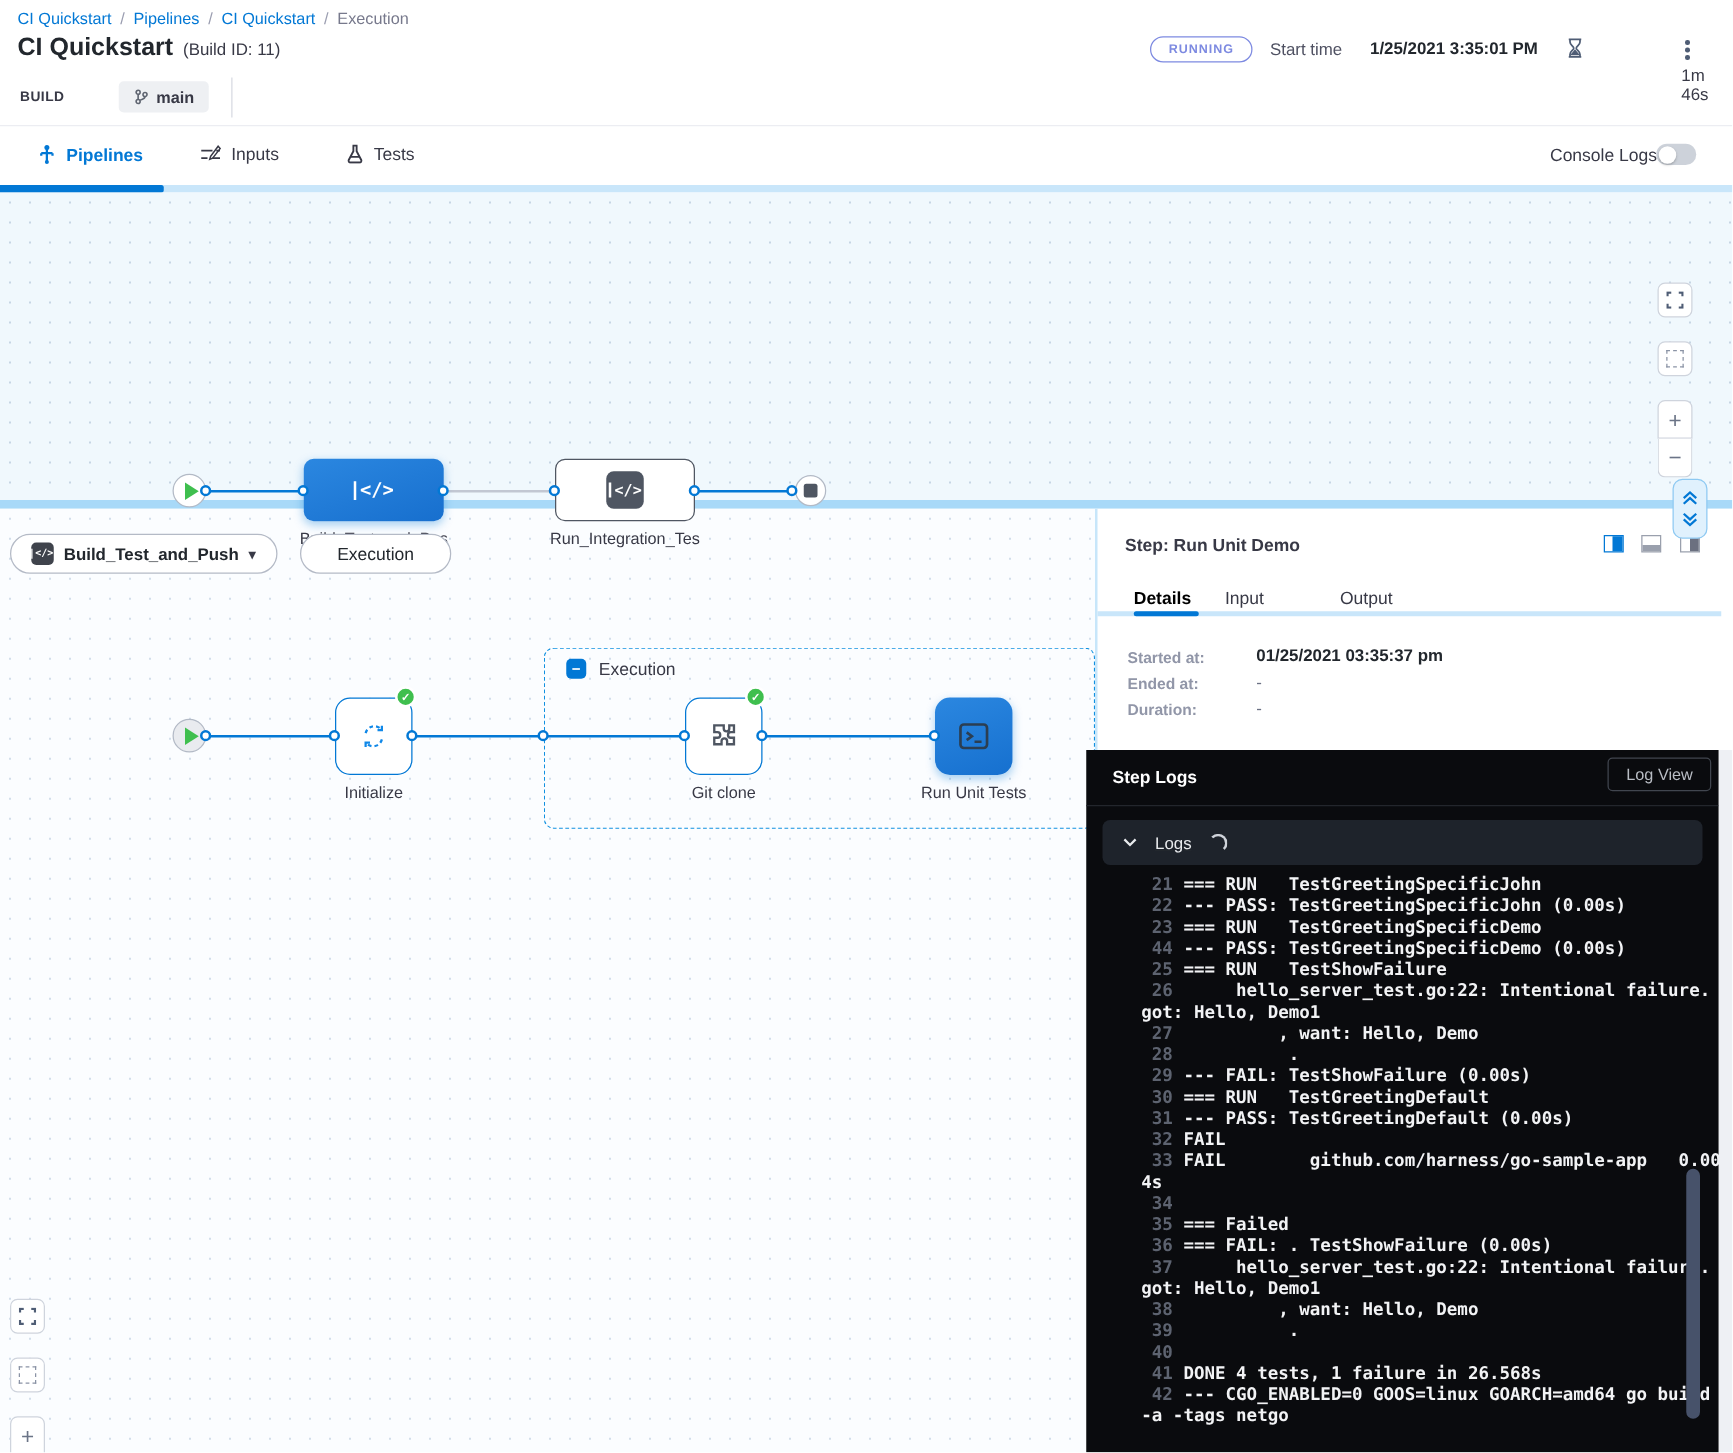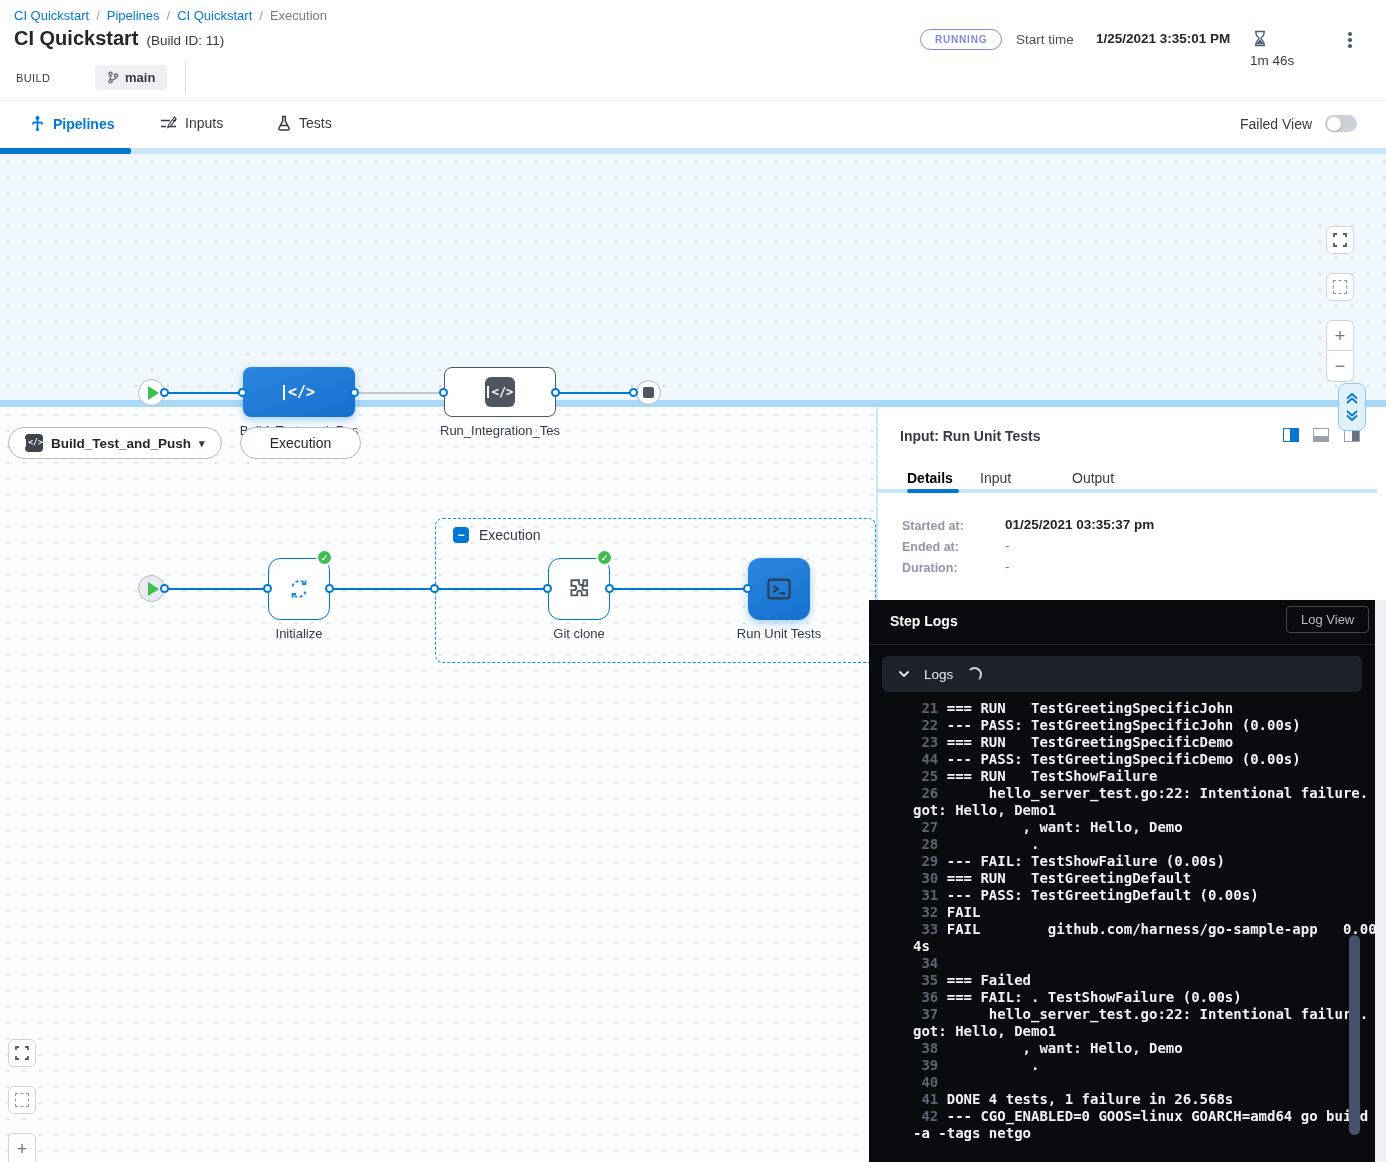--- a/index.html
+++ b/index.html
@@ -13,21 +13,21 @@
   .crumb-sep { color:#9a9db0; font-size:13px; margin:0 7px; }
   .crumb-current { color:#77798c; font-size:13px; }
   .page-title { font-size:20px; font-weight:bold; color:#22272d; }
   .build-id { font-size:13.5px; color:#383946; font-weight:normal; margin-left:8px; }
   .running-badge { display:inline-flex; align-items:center; justify-content:center; border:1.5px solid #7d8ae1; color:#7d8ae1; font-size:10px; font-weight:bold; letter-spacing:.8px; border-radius:11px; padding:4px 14px; background:#fff; }
   .meta-label { font-size:13.5px; color:#4f5162; }
   .meta-value { font-size:13.5px; color:#22272d; font-weight:bold; margin-left:10px; }
   .elapsed { font-size:13.5px; color:#383946; }
   .kebab { display:flex; flex-direction:column; gap:2.5px; cursor:pointer; padding:4px; }
   .kebab i { width:3.5px; height:3.5px; border-radius:50%; background:#4f5d75; }
-  .build-label { font-size:11px; font-weight:normal; letter-spacing:.4px; color:#383946; }
+  .build-label { font-size:11px; font-weight:bold; letter-spacing:.4px; color:#383946; }
   .branch-pill { display:inline-flex; align-items:center; gap:6px; background:#eef0f3; border-radius:4px; padding:5px 12px; font-size:13px; font-weight:bold; color:#383946; cursor:pointer; }
   .vdiv { width:1px; background:#d8dae2; }
 
   
   .nav-row { border-top:1px solid #ecedf2; }
   .nav-tab { display:inline-flex; align-items:center; gap:8px; font-size:14px; color:#383946; cursor:pointer; }
   .nav-tab.active { color:#0278d5; font-weight:bold; }
   .tab-track { background:#c9e6fa; }
   .tab-track-active { background:#0278d5; border-radius:0 2px 2px 0; }
   .toggle { width:32px; height:17px; border-radius:9px; background:#cdd2da; position:relative; cursor:pointer; }
@@ -117,21 +117,21 @@
     <span class="running-badge">RUNNING</span>
   </div>
   <span class="abs meta-label" style="left:1016px; top:32px;">Start time</span>
   <span class="abs meta-value" style="left:1086px; top:31px;text-align:center;">1/25/2021 3:35:01 PM</span>
   <span class="abs" style="left:1253px; top:30px;">
     <svg width="14" height="17" viewBox="0 0 14 17" fill="none" stroke="#4f5d75" stroke-width="1.4">
       <path d="M2 1.5h10M2 15.5h10M3 1.5v2c0 2.5 3 3.5 3 5s-3 2.5-3 5v2M11 1.5v2c0 2.5-3 3.5-3 5s3 2.5 3 5v2"></path>
       <path d="M4.5 13.5h5l-2.5-3z" fill="#4f5d75"></path>
     </svg>
   </span>
-  <span class="abs elapsed" style="left:1250px; top:32px;margin-top:21px;">1m 46s</span>
+  <span class="abs elapsed" style="left:1345px; top:32px;margin-top:21px;">1m 46s</span>
   <div class="abs kebab" style="left:1344px; top:28px;">
       <i></i>
       <i></i>
       <i></i>
     </div>
 
   <span class="abs build-label" style="left:16px; top:72px;">BUILD</span>
   <div class="abs branch-pill" style="left:95px; top:65px;">
     <span>
       <svg width="12" height="13" viewBox="0 0 12 13" fill="none" stroke="#5f6571" stroke-width="1.3">
@@ -169,21 +169,21 @@
     </div>
     <div class="nav-tab abs" style="left:277px; top:14px;">
       <span>
         <svg width="14" height="16" viewBox="0 0 14 16" fill="none" stroke="#383946" stroke-width="1.5">
           <path d="M5 1.5h4M5.7 1.5v4.5L2 13a1.4 1.4 0 0 0 1.3 2h7.4A1.4 1.4 0 0 0 12 13L8.3 6V1.5"></path>
             <path d="M3.4 10.5h7.2"></path>
         </svg>
       </span>
       <span>Tests</span>
     </div>
-    <span class="abs" style="left:1240px; top:15px; font-size:14px; color:#383946;">Failed View</span>
+    <span class="abs" style="left:1240px; top:15px; font-size:14px; color:#383946;">Console Logs</span>
     <div class="toggle abs" style="left:1325px; top:14px;">
         <span class="knob"></span>
       </div>
   </div>
   <div class="abs tab-track" style="left:0; top:148px; width:1386px; height:6px;">
     <div class="tab-track-active" style="width:131px; height:6px;"></div>
   </div>
 
   <div class="abs canvas-top" style="left:0; top:154px; width:1386px; height:246px;">
 
@@ -316,21 +316,21 @@
     </div>
     <div class="ctrl-btn" style="left:8px; top:679px;">
         <span class="marquee-inner"></span>
       </div>
     <div class="ctrl-btn joined-top" style="left:8px; top:726px;">
         <span class="pm">+</span>
       </div>
   </div>
 
   <div class="abs panel" style="left:876px; top:407px; width:510px; height:193px; border-left:2px solid #c7e6fa;">
-    <span class="panel-title abs" style="left:22px; top:21px;">Input: Run Unit Tests</span>
+    <span class="panel-title abs" style="left:22px; top:21px;">Step: Run Unit Demo</span>
 
     <span class="layout-icon" style="left:405px; top:21px; border:1.5px solid #0278d5;">
         <span style="position:absolute; right:0; top:0; width:55%; height:100%; background:#0278d5;"></span>
       </span>
     <span class="layout-icon" style="left:435px; top:21px; border:1.5px solid #9aa0ad;">
         <span style="position:absolute; left:0; bottom:0; width:100%; height:40%; background:#9aa0ad;"></span>
       </span>
     <span class="layout-icon" style="left:466px; top:21px; border:1.5px solid #9aa0ad;">
         <span style="position:absolute; right:0; top:0; width:50%; height:100%; background:#6b7080;"></span>
       </span>

